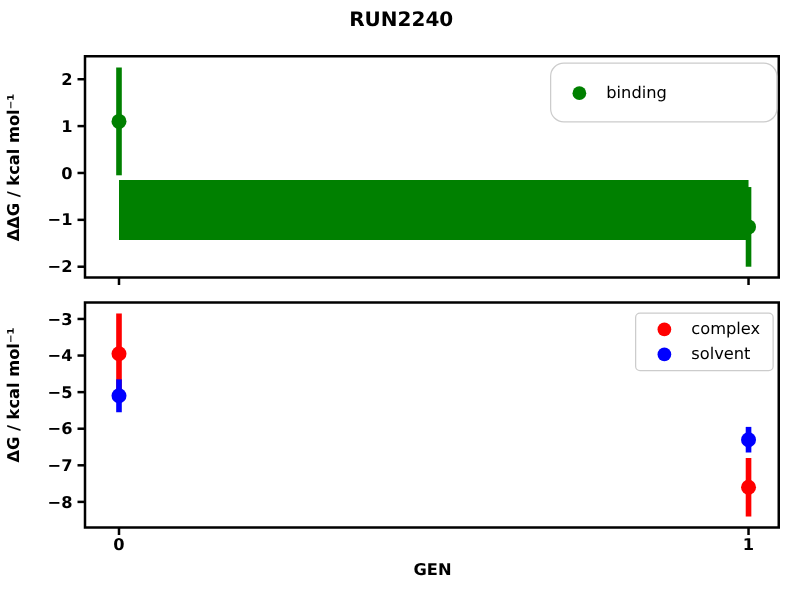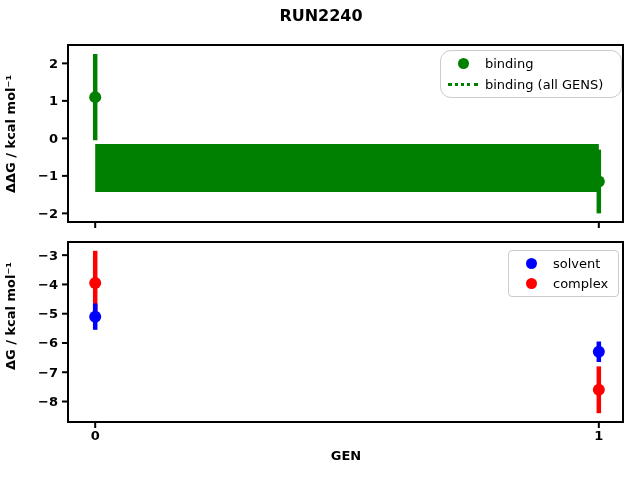--- a/index.html
+++ b/index.html
@@ -91,34 +91,28 @@
     <text class="ax-label" x="346" y="460" text-anchor="middle">GEN</text>
   </svg>
 
   <div class="legend" style="left:440px; top:50px; width:182px; height:48px;border-radius:11px;">
       <div class="lrow">
         <span class="glyph">
           <span class="dot" style="background: rgb(0, 128, 0);"></span>
         </span>
         <span class="llabel">binding</span>
       </div>
+    </div>
+  <div class="legend" style="left:508px; top:250px; width:111px; height:47px;">
       <div class="lrow">
         <span class="glyph">
-          <span class="dline" style="border-top-color: rgb(0, 128, 0);"></span>
+          <span class="dot" style="background: rgb(255, 0, 0);"></span>
         </span>
-        <span class="llabel">binding (all GENS)</span>
+        <span class="llabel">complex</span>
       </div>
-    </div>
-  <div class="legend" style="left:508px; top:250px; width:111px; height:47px;">
       <div class="lrow">
         <span class="glyph">
           <span class="dot" style="background: rgb(0, 0, 255);"></span>
         </span>
         <span class="llabel">solvent</span>
       </div>
-      <div class="lrow">
-        <span class="glyph">
-          <span class="dot" style="background: rgb(255, 0, 0);"></span>
-        </span>
-        <span class="llabel">complex</span>
-      </div>
     </div>
 </div>
 
 </body></html>

